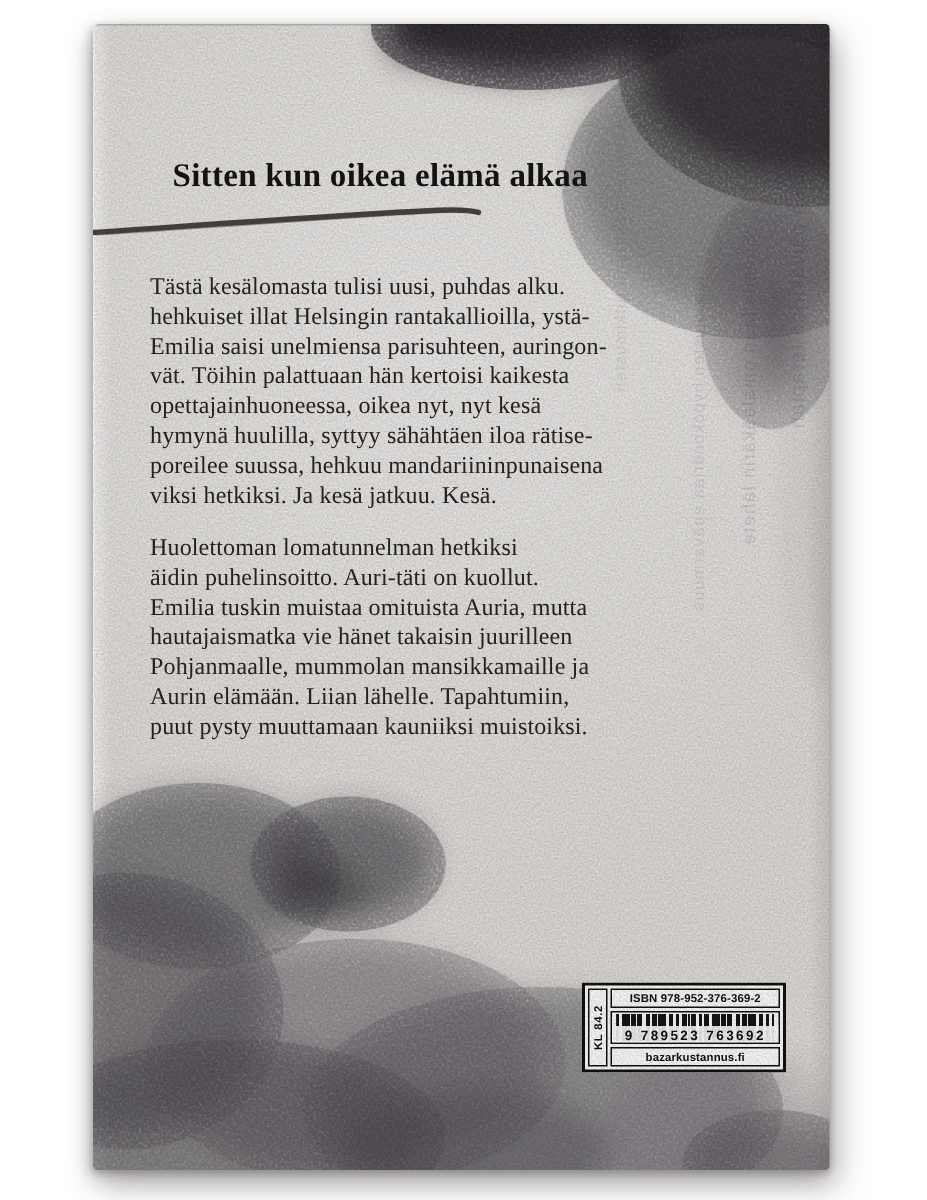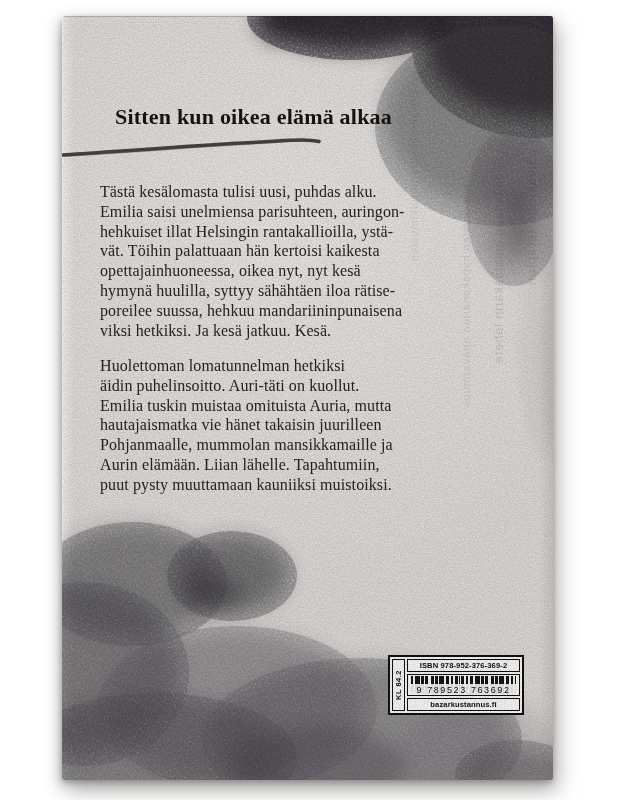--- a/index.html
+++ b/index.html
@@ -72,21 +72,21 @@
     position:absolute;left:3px;right:3px;top:1px;bottom:1px;
     background:
       repeating-linear-gradient(90deg,#141414 0 2px,rgba(0,0,0,0) 2px 5px),
       repeating-linear-gradient(90deg,#141414 0 1px,rgba(0,0,0,0) 1px 4px),
       repeating-linear-gradient(90deg,rgba(0,0,0,0) 0 6px,#141414 6px 7.5px);
   }
   .ean{
     position:absolute;left:0;right:0;bottom:0;height:11px;
     background:rgba(247,246,244,.93);
     display:flex;align-items:center;justify-content:center;
-    font-size:9px;font-weight:400;letter-spacing:1.6px;white-space:nowrap;text-align:center;
+    font-size:9px;font-weight:700;letter-spacing:1.6px;white-space:nowrap;text-align:center;
   }
 </style>
 </head>
 <body>
 
 <div class="stage">
   <div class="book">
 
     <div class="ghost gA">kognitiivisen päiväkirjan terapian</div>
     <div class="ghost gB">Suositellaan omalääkärin lähete</div>
@@ -140,22 +140,22 @@
 
     <svg class="charcoal-line" width="265" height="28" viewBox="0 0 265 28">
       <path d="M0 21 C 60 17, 160 9.5, 230 6.2 C 243 5.6, 252 6.2, 257 7.6" fill="none" stroke="#35312e" stroke-width="3.6" stroke-linecap="round" opacity=".9"></path>
       <path d="M2 22.5 C 70 18.5, 170 10.5, 240 7" fill="none" stroke="#4a4540" stroke-width="1.2" stroke-linecap="round" opacity=".45"></path>
     </svg>
 
     <div class="cover-title">Sitten kun oikea elämä alkaa</div>
 
     <div class="blurb p1">
       <div class="ln">Tästä kesälomasta tulisi uusi, puhdas alku.</div>
+      <div class="ln">hehkuiset illat Helsingin rantakallioilla, ystä-</div>
       <div class="ln">Emilia saisi unelmiensa parisuhteen, auringon-</div>
-      <div class="ln">hehkuiset illat Helsingin rantakallioilla, ystä-</div>
       <div class="ln">vät. Töihin palattuaan hän kertoisi kaikesta</div>
       <div class="ln">opettajainhuoneessa, oikea nyt, nyt kesä</div>
       <div class="ln">hymynä huulilla, syttyy sähähtäen iloa rätise-</div>
       <div class="ln">poreilee suussa, hehkuu mandariininpunaisena</div>
       <div class="ln">viksi hetkiksi. Ja kesä jatkuu. Kesä.</div>
     </div>
 
     <div class="blurb p2">
       <div class="ln">Huolettoman lomatunnelman hetkiksi</div>
       <div class="ln">äidin puhelinsoitto. Auri-täti on kuollut.</div>

